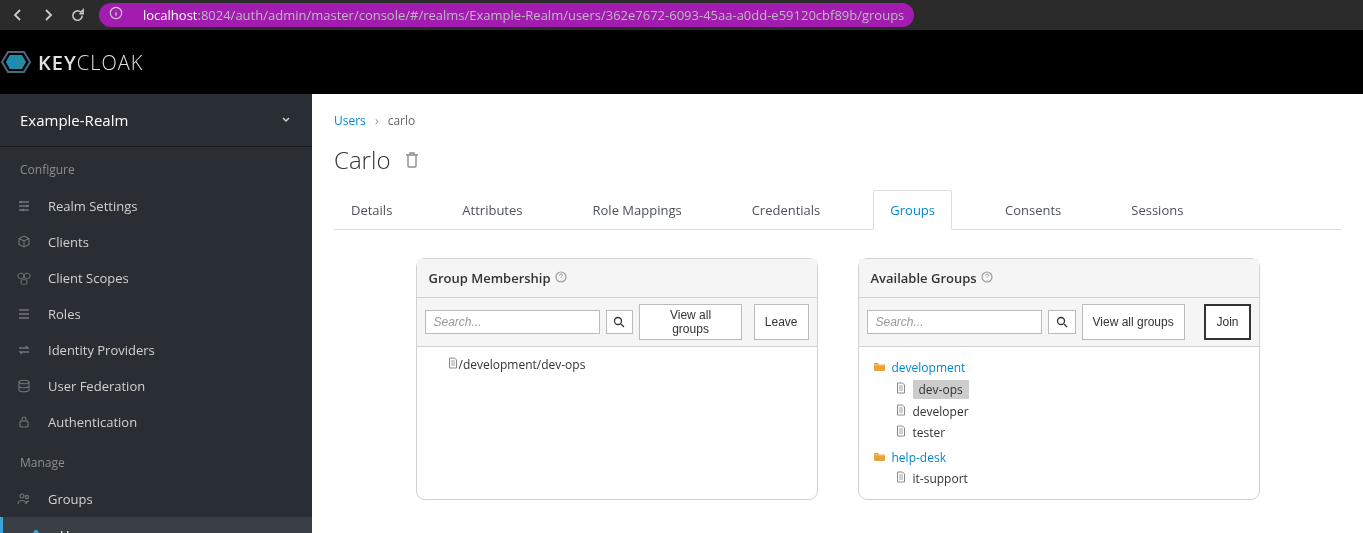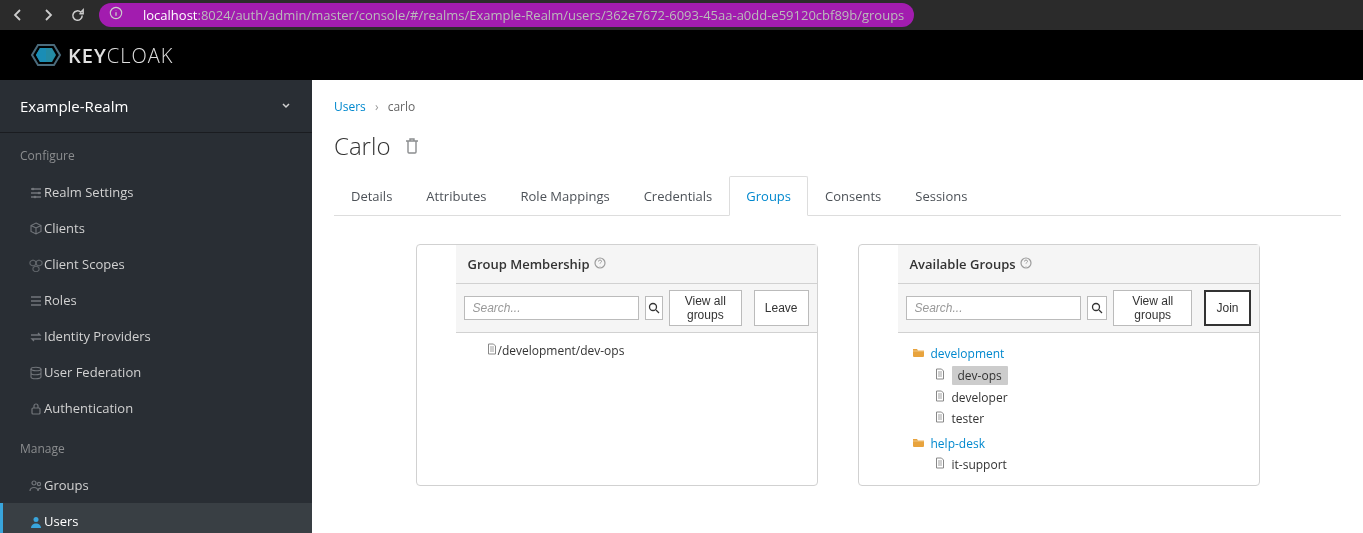--- a/index.html
+++ b/index.html
@@ -6,54 +6,54 @@
     body { font-family: "Open Sans", Helvetica, Arial, sans-serif; font-size: 13px; color: #333; background: #fff; }
     
     
     .browser-chrome { background: #2b2b2b; height: 30px; display: flex; align-items: center; padding: 0 10px; gap: 14px; }
     .browser-nav-icon { color: #ccc; display: flex; align-items: center; }
     .browser-url-bar { background: #a21caf; border-radius: 14px; height: 24px; flex: 0 0 auto; max-width: 1060px; display: flex; align-items: center; padding: 0 10px; gap: 20px; color: #ddd; }
     .url-host { color: #fff; font-weight: 500; }
     .url-path { color: #bbb; }
     
     
-    .kc-header { background: #000; height: 50px; display: flex; align-items: center; padding: 0 30px; }
+    .kc-header { background: #000; height: 64px; display: flex; align-items: center; padding: 0 0; }
     .kc-logo { display: flex; align-items: center; gap: 6px; }
     .kc-logo-text { color: #e0e0e0; font-size: 20px; font-weight: 300; letter-spacing: 1px; }
     .kc-logo-bold { font-weight: 600; }
     
     
     .kc-body { display: flex; height: calc(100vh - 80px); }
     
     
     .sidebar { width: 312px; background: #292e34; color: #d1d1d1; overflow-y: auto; }
     .realm-selector { padding: 16px 20px; display: flex; align-items: center; justify-content: space-between; border-bottom: 1px solid #1a1c20; cursor: pointer; }
     .realm-name { color: #fff; font-size: 15px; }
     .sidebar-section-title { padding: 14px 20px 10px; color: #8b8d8f; font-size: 12px; }
-    .sidebar-item { padding: 9px 20px 9px 28px; display: flex; align-items: flex-end; cursor: pointer; color: #d1d1d1; font-size: 13px; }
+    .sidebar-item { padding: 9px 20px 9px 16px; display: flex; align-items: center; gap: 16px; cursor: pointer; color: #d1d1d1; font-size: 13px; }
     .sidebar-item.active { background: #393f44; color: #fff; border-left: 3px solid #39a5dc; padding-left: 25px; }
     .sidebar-icon { width: 16px; height: 16px; display: flex; align-items: center; justify-content: center; color: #72767b; }
     .sidebar-item.active .sidebar-icon { color: #39a5dc; }
     
     
     .main { flex: 1; padding: 18px 22px; overflow-y: auto; background: #fff; }
     .breadcrumb { font-size: 12px; color: #0088ce; margin-bottom: 14px; }
     .breadcrumb-sep { color: #999; margin: 0 6px; }
     .breadcrumb-current { color: #666; }
     .page-title { font-size: 24px; font-weight: 300; color: #333; display: flex; align-items: center; gap: 14px; margin-bottom: 14px; }
     .trash-icon { color: #8b8d8f; cursor: pointer; }
     
     
-    .tabs { display: flex; border-bottom: 1px solid #ddd; margin-bottom: 28px; }
+    .tabs { display: flex; border-bottom: 1px solid #ddd; margin-bottom: 28px; gap: 36px; }
     .tab { padding: 10px 16px; cursor: pointer; color: #4d5258; font-size: 13px; border: 1px solid transparent; border-bottom: none; }
     .tab.active { border: 1px solid #ddd; border-bottom: 1px solid #fff; margin-bottom: -1px; color: #0088ce; border-radius: 2px 2px 0 0; }
     
     
     .panels-row { display: flex; gap: 40px; justify-content: center; }
-    .panel { border: 1px solid #d1d1d1; border-radius: 4px; background: #fff; padding-left: 39px; }
+    .panel { border: 1px solid #d1d1d1; border-radius: 9px; background: #fff; }
     .panel-left { width: 402px; }
     .panel-right { width: 402px; }
     .panel-header { background: #f5f5f5; border-bottom: 1px solid #d1d1d1; padding: 10px 12px; font-weight: 600; font-size: 13px; color: #333; display: flex; align-items: center; gap: 4px; }
     .help-icon { color: #9c9c9c; font-size: 12px; }
     .panel-toolbar { background: #f5f5f5; border-bottom: 1px solid #d1d1d1; padding: 6px 8px; display: flex; align-items: center; gap: 6px; }
     .search-input { flex: 1; height: 24px; border: 1px solid #bbb; padding: 0 8px; font-size: 12px; color: #666; font-style: italic; }
     .search-input::placeholder { font-style: italic; color: #999; }
     .icon-btn { height: 24px; width: 28px; border: 1px solid #bbb; background: #fff; cursor: pointer; display: flex; align-items: center; justify-content: center; }
     .btn { height: 36px; border: 1px solid #bbb; background: #fff; padding: 0 10px; cursor: pointer; font-size: 12px; color: #333; }
     .btn.focused { border: 2px solid #333; font-weight: 500; }

